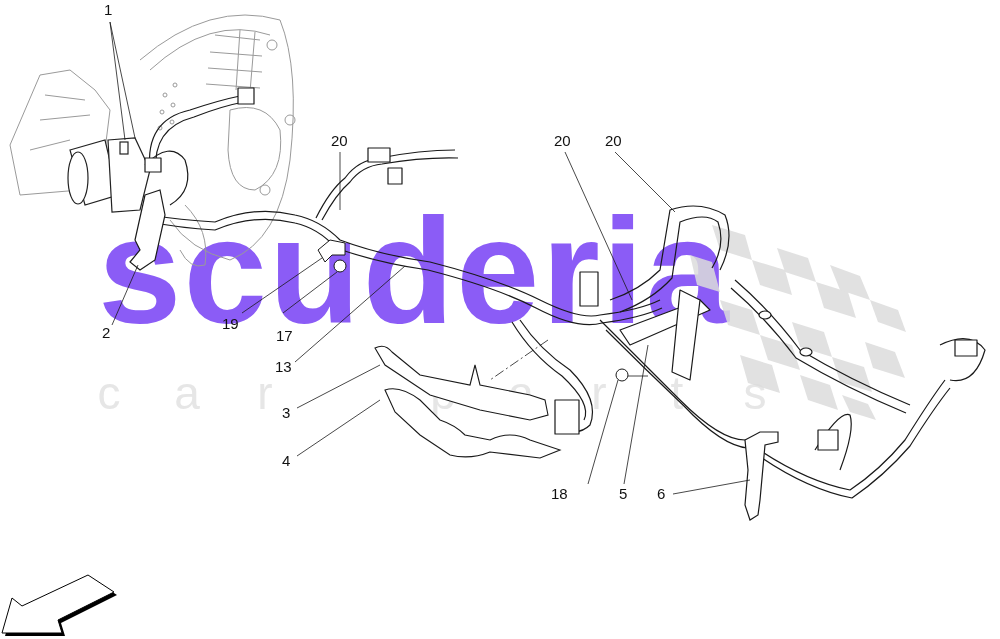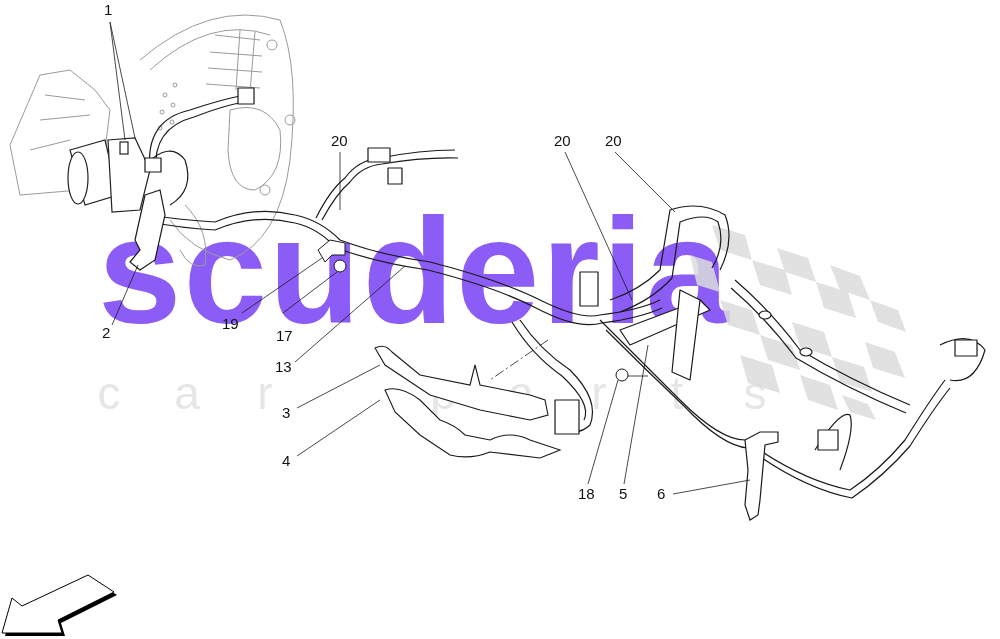--- a/index.html
+++ b/index.html
@@ -150,17 +150,17 @@
 
   <div class="callout" style="left:104px;top:2px">1</div>
   <div class="callout" style="left:102px;top:325px">2</div>
   <div class="callout" style="left:282px;top:405px">3</div>
   <div class="callout" style="left:282px;top:453px">4</div>
   <div class="callout" style="left:619px;top:486px">5</div>
   <div class="callout" style="left:657px;top:486px">6</div>
   <div class="callout" style="left:275px;top:359px">13</div>
   <div class="callout" style="left:222px;top:316px">19</div>
   <div class="callout" style="left:276px;top:328px">17</div>
-  <div class="callout" style="left:578px;top:486px">18</div>
+  <div class="callout" style="left:551px;top:486px">18</div>
   <div class="callout" style="left:331px;top:133px">20</div>
   <div class="callout" style="left:554px;top:133px">20</div>
   <div class="callout" style="left:605px;top:133px">20</div>
 </div>
 
 </body></html>

